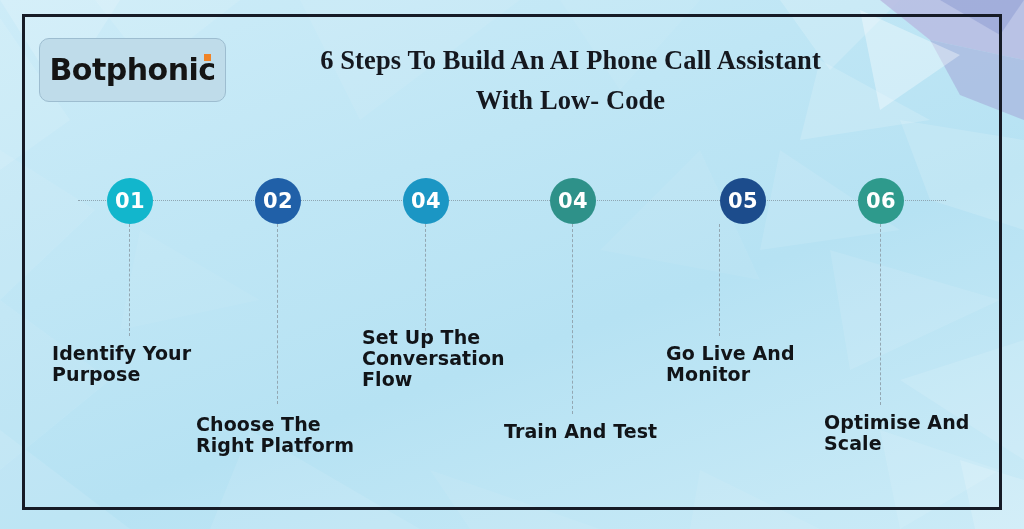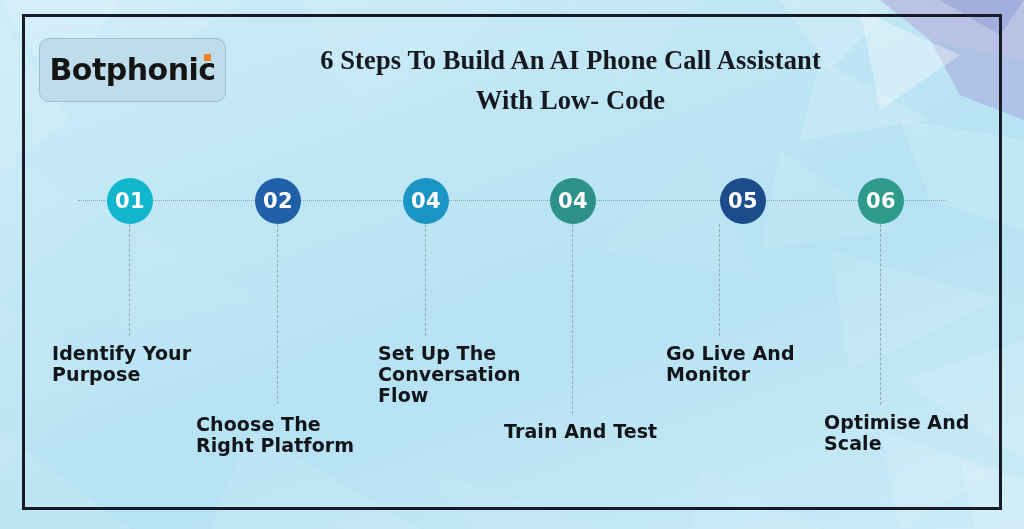--- a/index.html
+++ b/index.html
@@ -157,21 +157,21 @@
       <div class="vline" style="left: 277.3px; top: 224px; height: 180px;"></div>
       <div class="node" style="left: 255px; background: rgb(32, 96, 168);">
         <span>02</span>
       </div>
       <div class="label" style="left: 196px; top: 414px;">Choose The
 Right Platform</div>
       <div class="vline" style="left: 425.3px; top: 224px; height: 112px;"></div>
       <div class="node" style="left: 403px; background: rgb(27, 150, 196);">
         <span>04</span>
       </div>
-      <div class="label" style="left: 362px; top: 343px; margin-left: 16px;">Set Up The
+      <div class="label" style="left: 362px; top: 327px;">Set Up The
 Conversation
 Flow</div>
       <div class="vline" style="left: 572.3px; top: 224px; height: 190px;"></div>
       <div class="node" style="left: 550px; background: rgb(46, 145, 137);">
         <span>04</span>
       </div>
       <div class="label" style="left: 504px; top: 421px;">Train And Test</div>
       <div class="vline" style="left: 719.3px; top: 224px; height: 112px;"></div>
       <div class="node" style="left: 720px; background: rgb(28, 76, 140);">
         <span>05</span>

